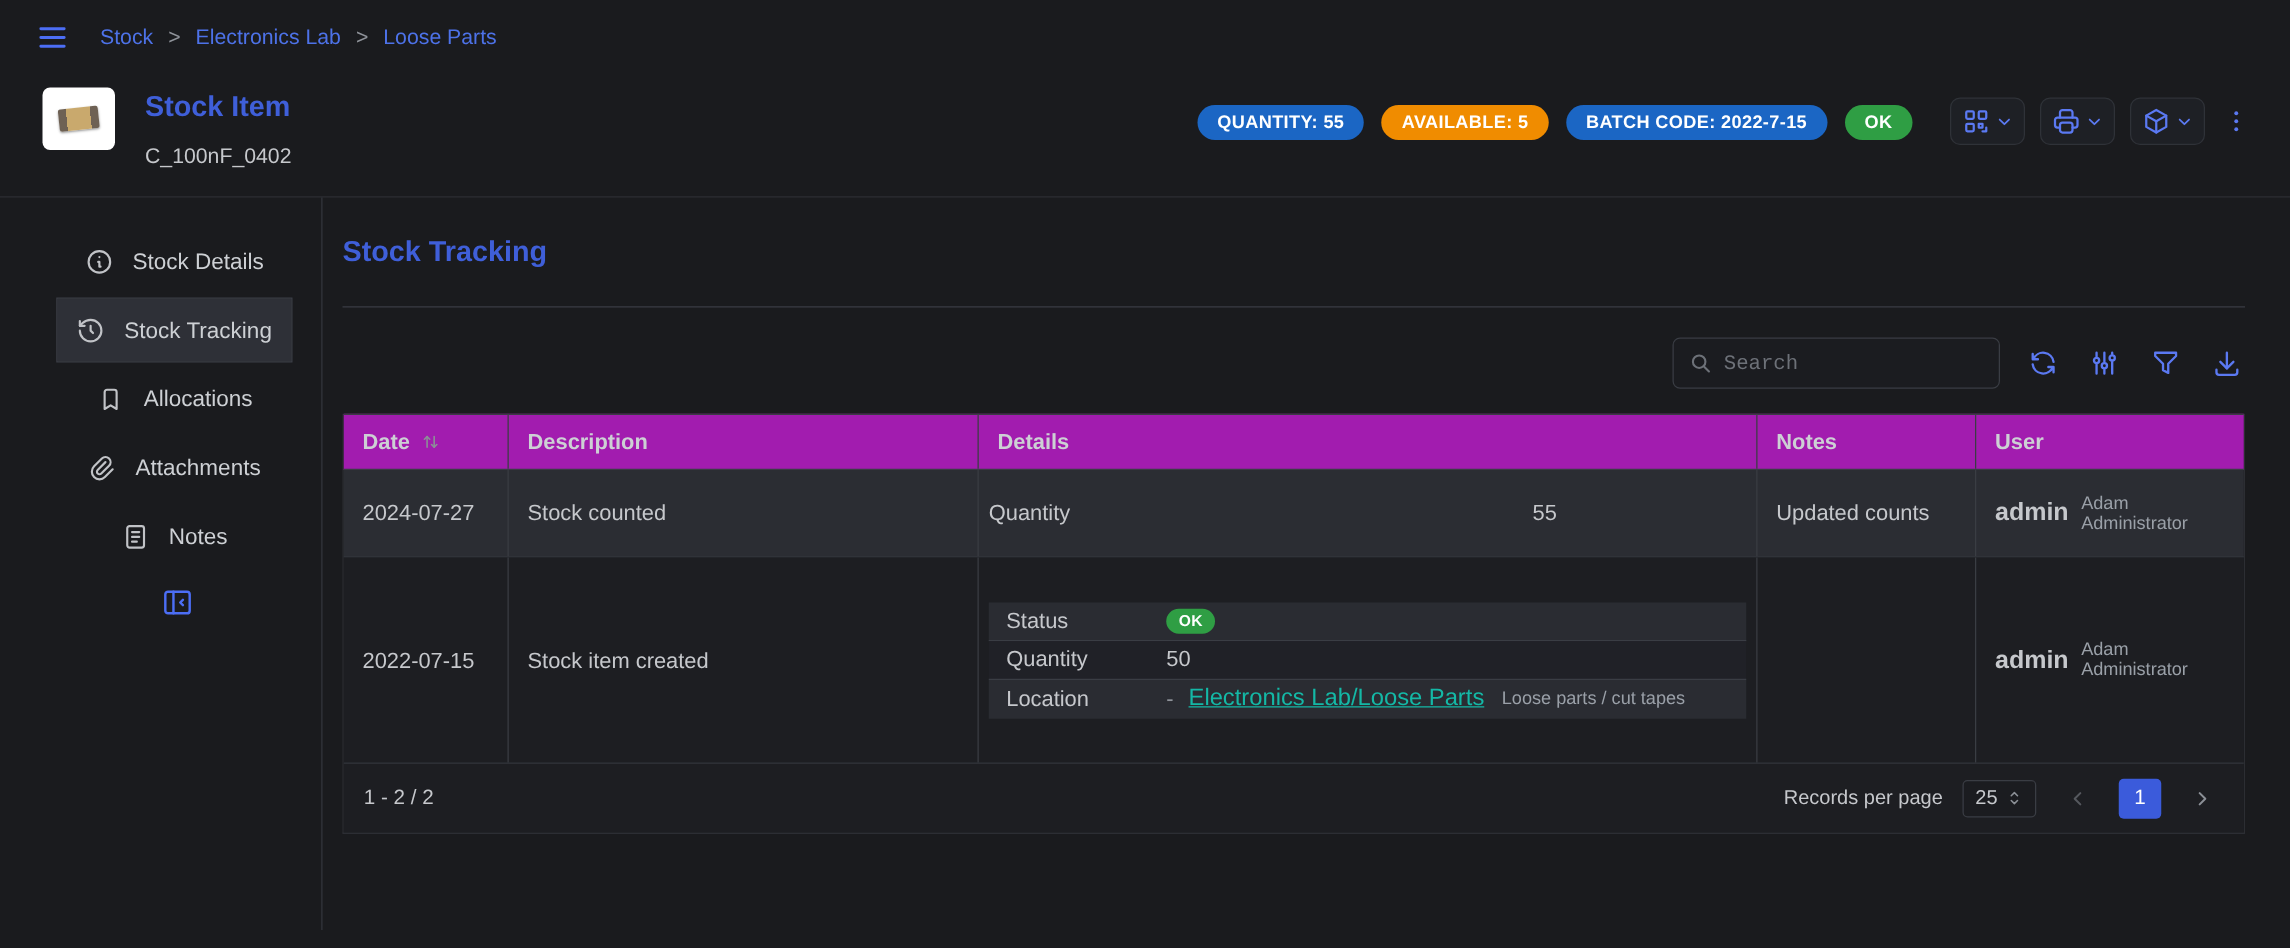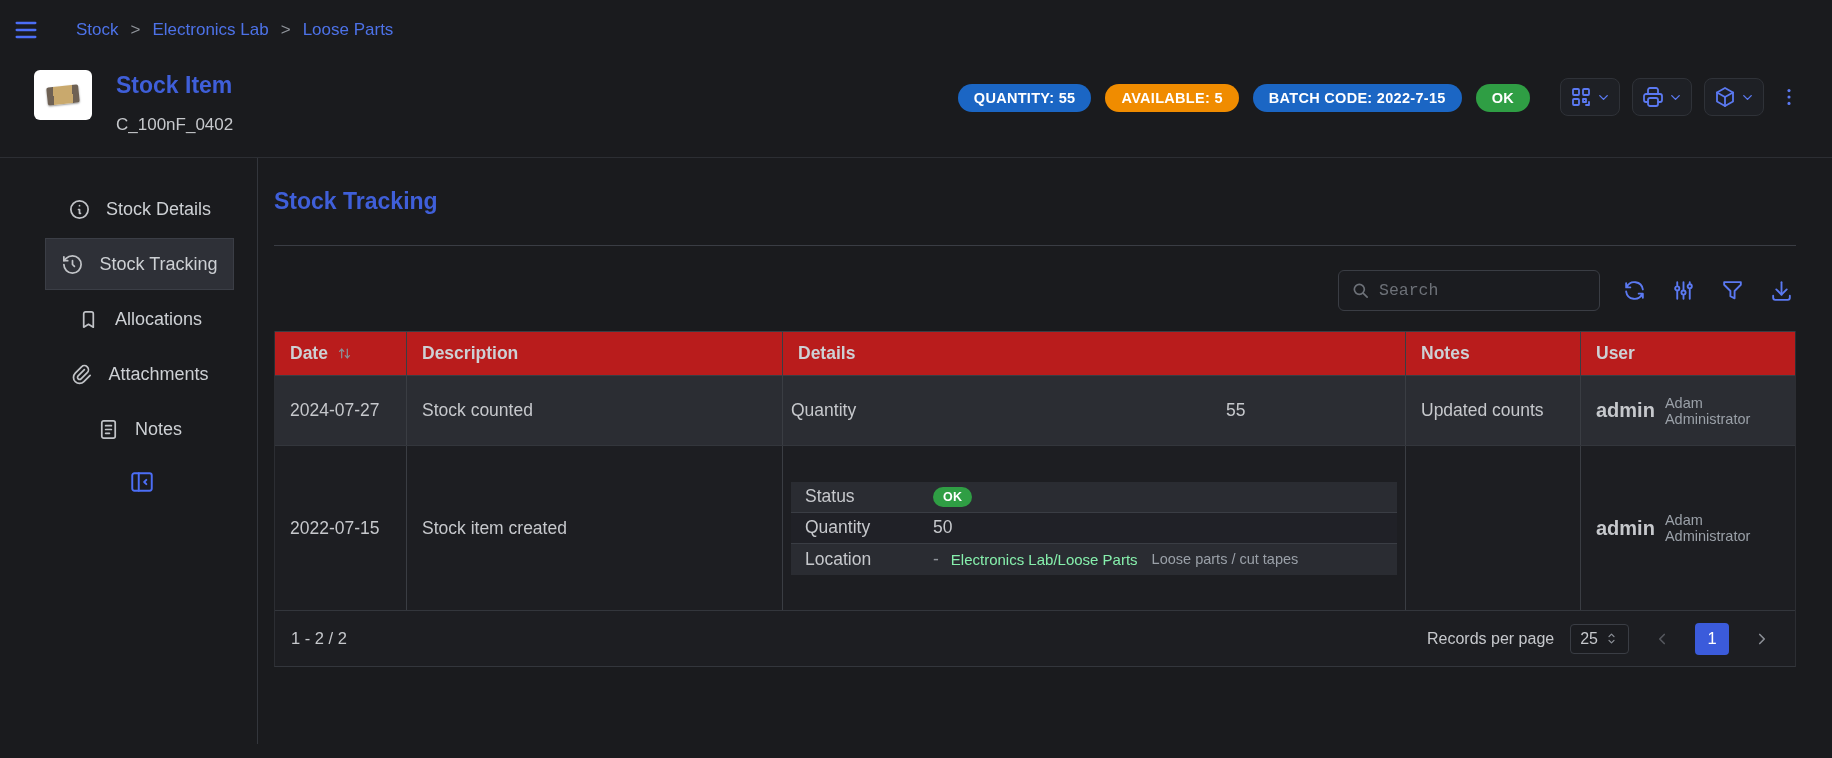--- a/index.html
+++ b/index.html
@@ -6,21 +6,21 @@
   html,body {
     width:1832px; height:758px; overflow:hidden;
     background:#1a1b1e; color:#c6c8cc;
     font-family:"Liberation Sans", sans-serif; font-size:17px;
   }
   a { text-decoration:none; cursor:pointer; }
   button { background:none; border:none; cursor:pointer; font-family:inherit; color:inherit; }
   svg { display:block; }
 
   
-  .topbar { display:flex; align-items:center; gap:36px; height:60px; padding:0 12px; }
+  .topbar { display:flex; align-items:center; gap:24px; height:60px; padding:0 28px; }
   .hamburger { color:#4c6ef5; }
   .breadcrumbs { display:flex; align-items:center; gap:12px; font-size:17px; }
   .crumb { color:#4d72e8; }
   .crumb-sep { color:#8f939a; }
 
   
   .page-header { display:flex; align-items:flex-start; padding:10px 30px 22px 34px; border-bottom:1px solid #2c2e33; }
   .thumb { width:58px; height:50px; background:#ffffff; border-radius:6px; display:flex; align-items:center; justify-content:center; cursor:pointer; }
   .chip { width:32px; height:18px; border-radius:2px; transform:rotate(-6deg);
           background:linear-gradient(90deg,#6e6154 0 20%, #c9a96d 20% 80%, #6e6154 80% 100%);
@@ -63,42 +63,42 @@
   .search-box .sm-ico { width:20px; height:20px; color:#6d7178; flex:0 0 auto; }
   .search-box input { flex:1; background:transparent; border:none; outline:none;
                       color:#c4b5fd; font-size:16.5px; font-family:Liberation Mono, monospace; }
   .search-box input::placeholder { color:#6d7178; }
   .tool-ico { color:#5b79f2; padding:2px; }
   .tool-ico svg { width:25px; height:25px; }
 
   
   .table { margin-top:20px; border-left:1px solid #2c2e33; border-right:1px solid #2c2e33; border-bottom:1px solid #33363c; }
   .t-head, .t-row { display:grid; grid-template-columns:132px 376px 623px 175px 1fr; }
-  .t-head { background:#b91c1c; border-top:1px solid #3a3d44; border-bottom:1px solid #3a3d44; }
+  .t-head { background:#a21caf; border-top:1px solid #3a3d44; border-bottom:1px solid #3a3d44; }
   .th { display:flex; align-items:center; gap:8px; padding:11px 15px; font-weight:700; font-size:17.5px; color:#cdd0d4; border-right:1px solid #3a3d43; }
   .th:last-child { border-right:none; }
   .sort-ico { width:17px; height:17px; color:#8b8f96; }
   .td { display:flex; align-items:center; padding:10px 15px; border-right:1px solid #3a3d43; font-size:17.5px; }
   .td:last-child { border-right:none; }
   .row-1 { background:#2b2d33; height:70px; border-bottom:1px solid #33363c; }
   .row-2 { background:#1d1e22; min-height:164px; }
   .row-2 .td { padding-top:8px; padding-bottom:8px; }
   .details-cell { padding:6px 8px; }
   .kv-row { display:flex; align-items:center; width:100%; }
   .kv-label { width:140px; flex:0 0 auto; }
   .kv-right { margin-left:auto; margin-right:25%; }
   .subtable { width:100%; }
   .sub-row { display:flex; align-items:center; height:31px; padding:0 14px; border-bottom:1px solid #3a3d44; }
   .sub-row:last-child { border-bottom:none; }
   .sub-row:nth-child(odd) { background:#2a2c32; }
   .sub-row:nth-child(even) { background:#202127; }
   .sub-label { width:128px; flex:0 0 auto; }
   .ok-chip { background:#2f9e44; color:#fff; font-size:12.5px; font-weight:700; padding:3px 10px; border-radius:11px; letter-spacing:.3px; }
   .loc-dash { color:#8f939a; margin-right:12px; }
-  .loc-link { color:#86efac; font-size:15px; }
+  .loc-link { color:#14b8a6; font-size:19px;text-decoration:underline; }
   .loc-desc { color:#9aa0a8; font-size:14.5px; margin-left:14px; }
   .user-cell { gap:10px; }
   .user-name { font-size:20px;font-weight:bold; }
   .user-full { font-size:14.5px; color:#9aa0a8; }
 
   
   .t-footer { display:flex; align-items:center; height:56px; padding:0 16px; border-top:1px solid #33363c; background:#1d1e22; }
   .range { font-size:16.5px; }
   .footer-right { margin-left:auto; display:flex; align-items:center; gap:16px; }
   .rpp-label { font-size:16px; color:#c6c8cc; }

